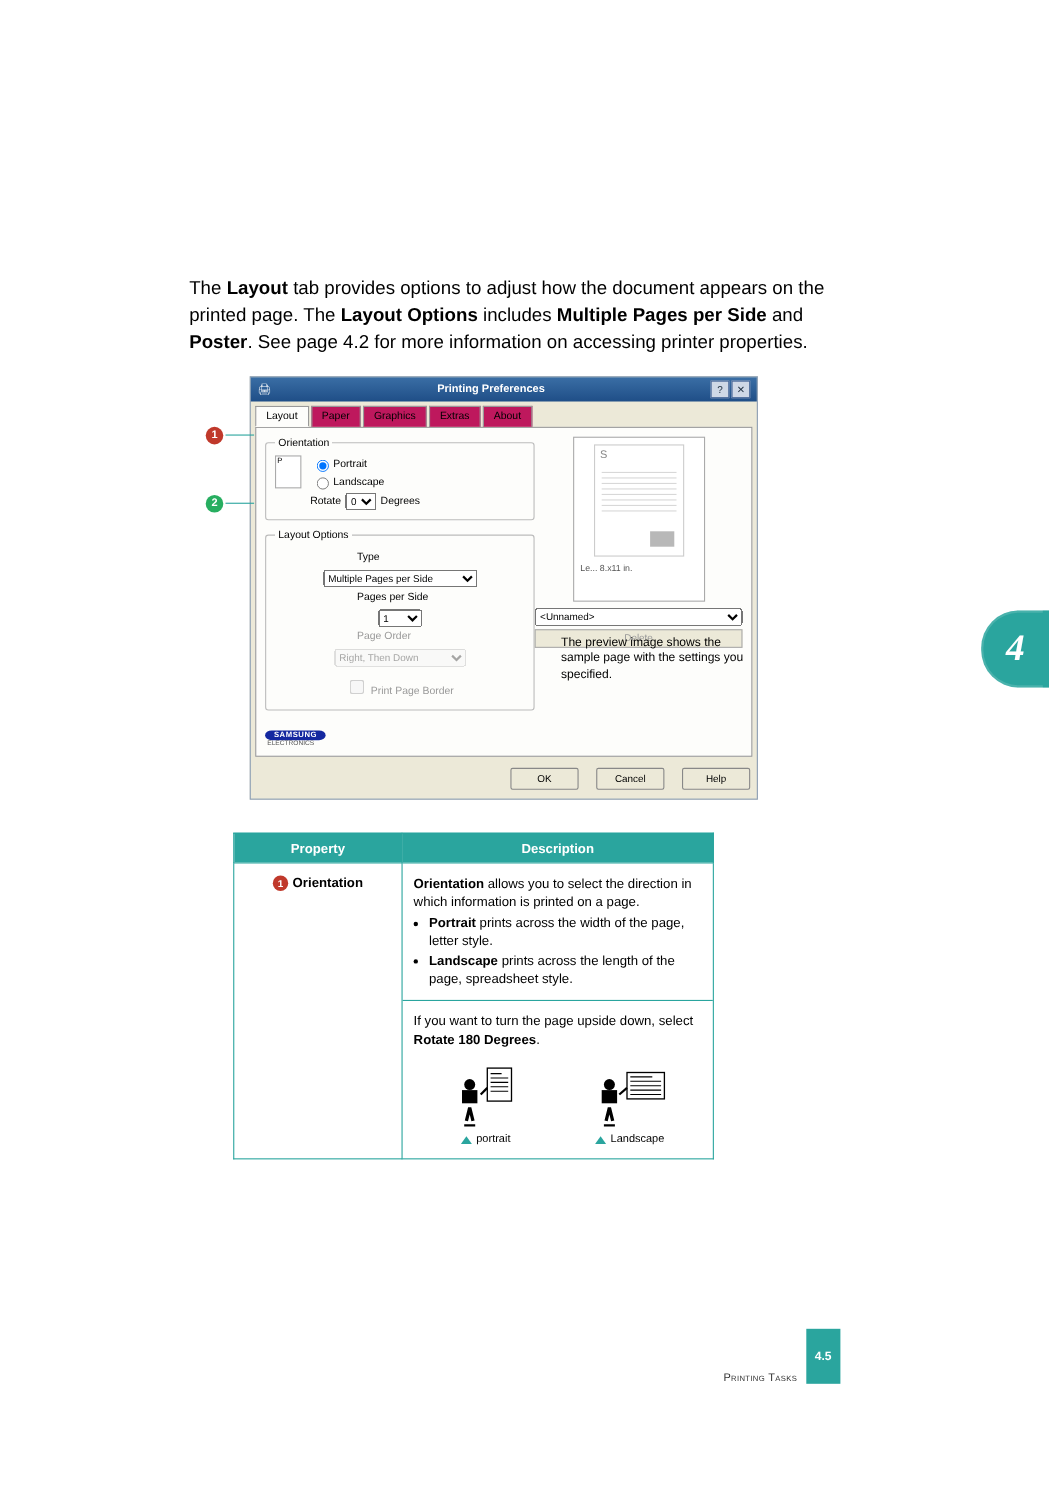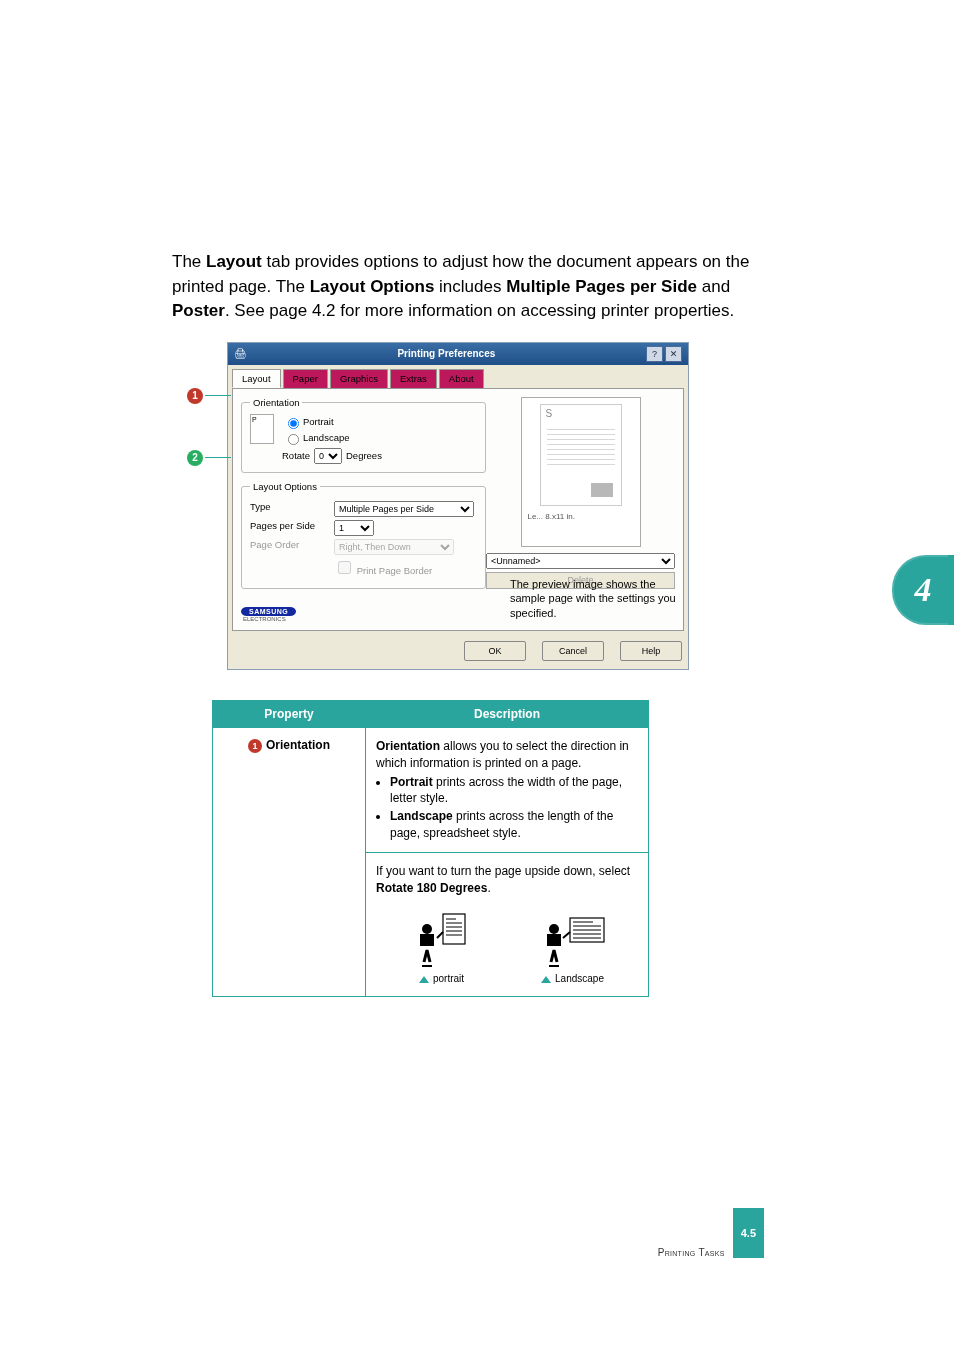--- a/index.html
+++ b/index.html
@@ -184,24 +184,25 @@
     font-size: 9.5px;
     margin-top: 2px;
   }
   .rotate-line select {
     font-size: 9px;
     height: 16px;
   }
 
   .lo-row {
     display: flex;
-    align-items: flex-start;
+    align-items: center;
     gap: 6px;
     margin: 3px 0;
     font-size: 9.5px;
+    flex-direction: column;
   }
   .lo-row .lbl { width: 78px; }
   .lo-row select {
     font-size: 9px;
     height: 16px;
   }
   .lo-disabled { color: #999; }
 
   .samsung-logo {
     display: inline-block;

